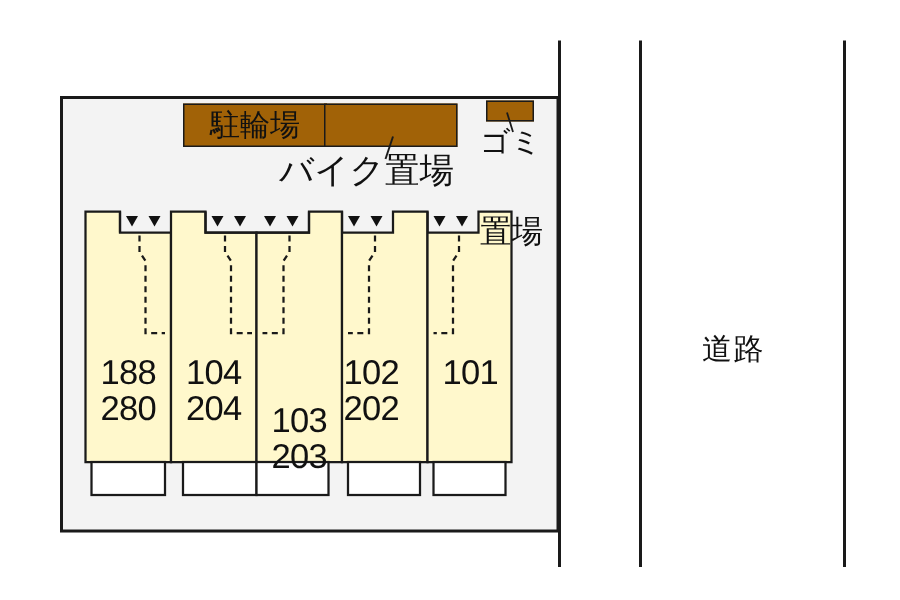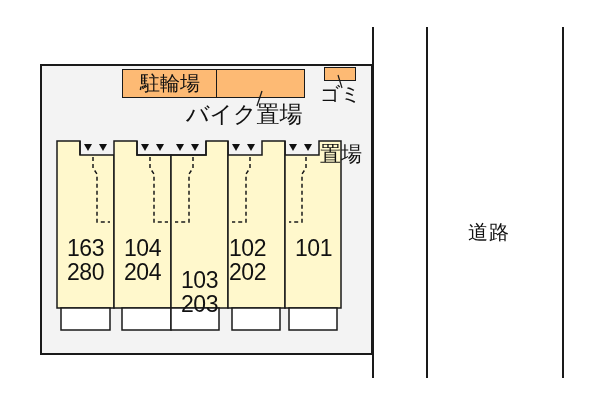--- a/index.html
+++ b/index.html
@@ -2,21 +2,21 @@
 <html><head>
 <meta charset="utf-8">
 <style>
   html, body { margin:0; padding:0; background:#ffffff; }
   body { width:600px; height:400px; position:relative; overflow:hidden;
          font-family:"DejaVu Sans","Liberation Sans",sans-serif; color:#111; }
   .abs { position:absolute; box-sizing:border-box; }
   .lot { left:40px; top:64px; width:333px; height:291px; background:#f3f3f3; border:2px solid #1a1a1a; }
   .vline { width:2px; background:#1a1a1a; }
   .road-label { font-size:20px; letter-spacing:1px; }
-  .box { background:#fdba74; border:1.5px solid #1a1a1a; }
+  .box { background:#a16207; border:1.5px solid #1a1a1a; }
   .bike-label { font-size:20px; display:flex; align-items:center; justify-content:center; }
   .label-text { font-size:20px; line-height:20px; white-space:nowrap; }
   svg { position:absolute; left:0; top:0; }
   .unit-num { font-family:"Liberation Sans",sans-serif; font-size:23px; line-height:24px; text-align:center; width:57px; letter-spacing:-0.5px; }
 </style>
 </head>
 <body>
 
 <div class="abs lot"></div>
 
@@ -84,21 +84,21 @@
     <rect x="289" y="308" width="48" height="22"></rect>
   </g>
 </svg>
 
 <div class="abs label-text" style="left:186px; top:104px; font-size:23px;">バイク置場</div>
 
 <div class="abs label-text" style="left:320px; top:84px; font-size:20px;">ゴミ</div>
 <div class="abs label-text" style="left:320px; top:110px; font-size:21px;margin-top:34px;">置場</div>
 
 <div class="abs unit-num" style="left:57px; top:236px;">
-  <div>163</div>
+  <div>188</div>
   <div>280</div>
 </div>
 <div class="abs unit-num" style="left:114px; top:236px;">
   <div>104</div>
   <div>204</div>
 </div>
 <div class="abs unit-num" style="left:171px; top:251px;margin-top:17px;">
   <div>103</div>
   <div>203</div>
 </div>

